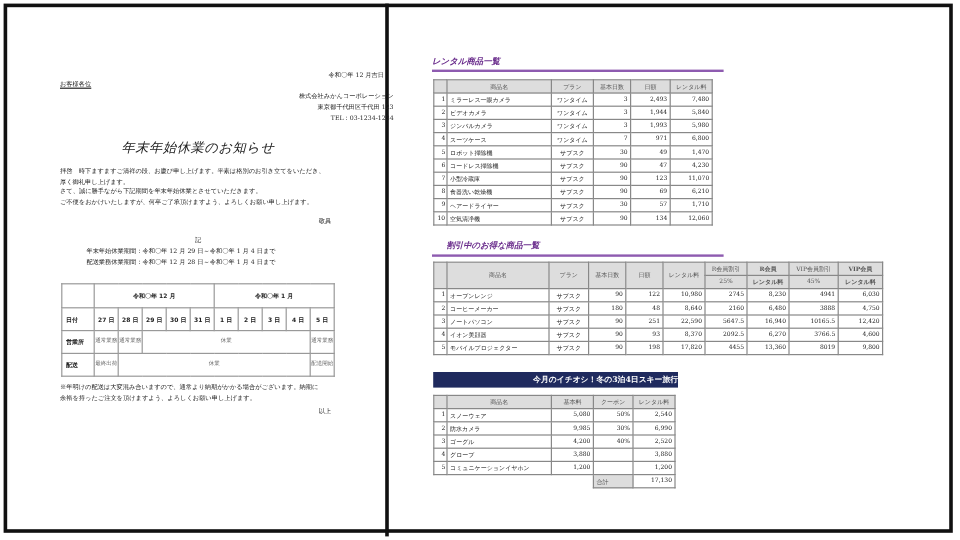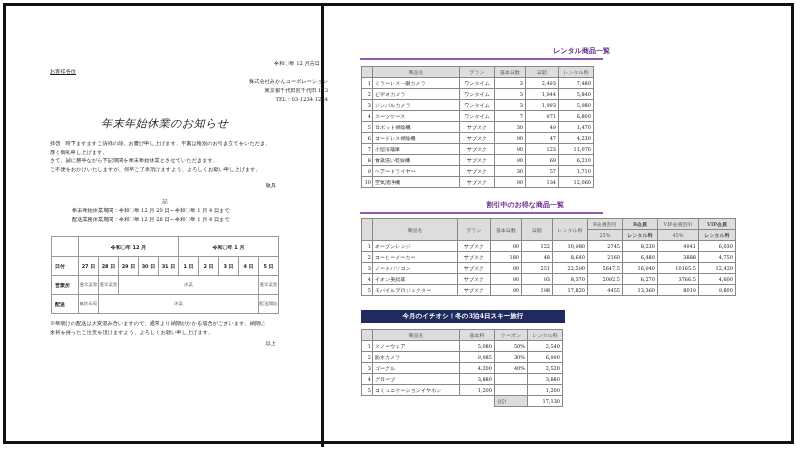--- a/index.html
+++ b/index.html
@@ -24,33 +24,33 @@
 
   table.cal { position:absolute; left:51px; top:236px; border-collapse:collapse; font-size:5px; font-family:"DejaVu Sans", sans-serif; }
   table.cal td { border:1px solid #999; text-align:center; padding:0; height:18px; }
   table.cal td.b { font-weight:bold; }
   table.cal td.lbl { font-weight:bold; text-align:left; padding-left:3px; }
   table.cal td.sm { color:#666; line-height:1.4; font-size:4.6px; }
 
   .doc .note { position:absolute; left:0; top:320px; width:230px; }
   .doc .note div { white-space:nowrap; height:9px; }
   .doc .ijo { position:absolute; left:0; top:340px; width:226px; text-align:right; }
-  .sheet-title { position:absolute; font-size:7px; font-weight:bold; color:#6a2c8c; text-align:right; white-space:nowrap; }
+  .sheet-title { position:absolute; font-size:7px; font-weight:bold; color:#6a2c8c; text-align:left; white-space:nowrap;font-style:italic; }
   .purple-line { position:absolute; height:2px; background:#8e5bb0; }
   table.grid { position:absolute; border-collapse:collapse; font-size:5px; }
   table.grid td { border:1px solid #888; padding:0 2px; height:10px; white-space:nowrap; }
   table.grid td.idx { background:#fff; text-align:right; width:6px; padding:0 1px; }
   table.grid tr.hdr td { background:#ddd; color:#555; text-align:center; }
   table.grid td.hdr-blank { background:#ddd; }
   table.grid td.num { text-align:right; }
   table.grid td.ctr { text-align:center; }
   table.grid td.gray { color:#888; background:#ddd; text-align:center; }
   table.grid td.strong { background:#ddd; color:#111; font-weight:bold; text-align:center; }
   table.grid td.nob { border:none; }
-  .navy-banner { position:absolute; background:#1f2a5e; color:#fff; font-size:6.5px; font-weight:bold; text-align:center; line-height:12px; white-space:nowrap; }
+  .navy-banner { position:absolute; background:#1f2a5e; color:#fff; font-size:6.5px; font-weight:bold; text-align:right; line-height:12px; white-space:nowrap; }
 </style>
 </head>
 <body>
 
 <div class="frame"></div>
 <div class="divider"></div>
 
 <div class="doc">
   <div class="date">令和〇年 12 月吉日</div>
   <div class="recipient">お客様各位</div>
@@ -203,21 +203,21 @@
         <td class="idx">10</td>
         <td>空気清浄機</td>
         <td class="ctr">サブスク</td>
         <td class="num">90</td>
         <td class="num">134</td>
         <td class="num">12,060</td>
       </tr>
 </tbody>
   </table>
 
-<div class="sheet-title" style="left:344px;top:200px;width:220px;">割引中のお得な商品一覧</div>
+<div class="sheet-title" style="left:372px;top:200px;width:220px;">割引中のお得な商品一覧</div>
 <div class="purple-line" style="left:360px;top:212px;width:243px;"></div>
 <table class="grid" style="left:361px;top:218px;">
   <tbody>
       <tr class="hdr">
     <td class="hdr-blank" rowspan="2" style="width:6px"></td>
     <td rowspan="2" style="width:80px">商品名</td>
     <td rowspan="2" style="width:28px">プラン</td>
     <td rowspan="2" style="width:26px">基本日数</td>
     <td rowspan="2" style="width:26px">日額</td>
     <td rowspan="2" style="width:30px">レンタル料</td>

